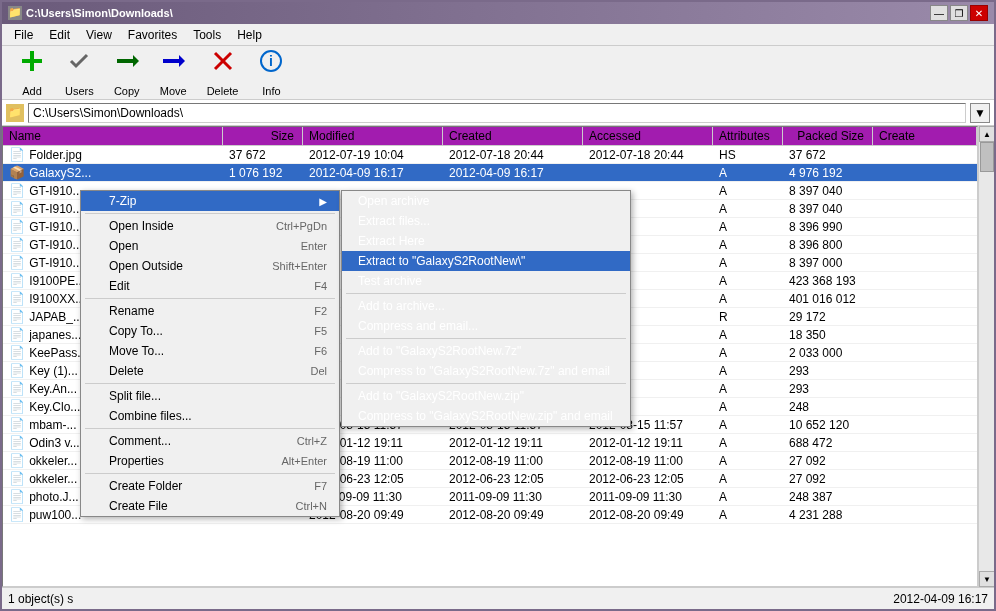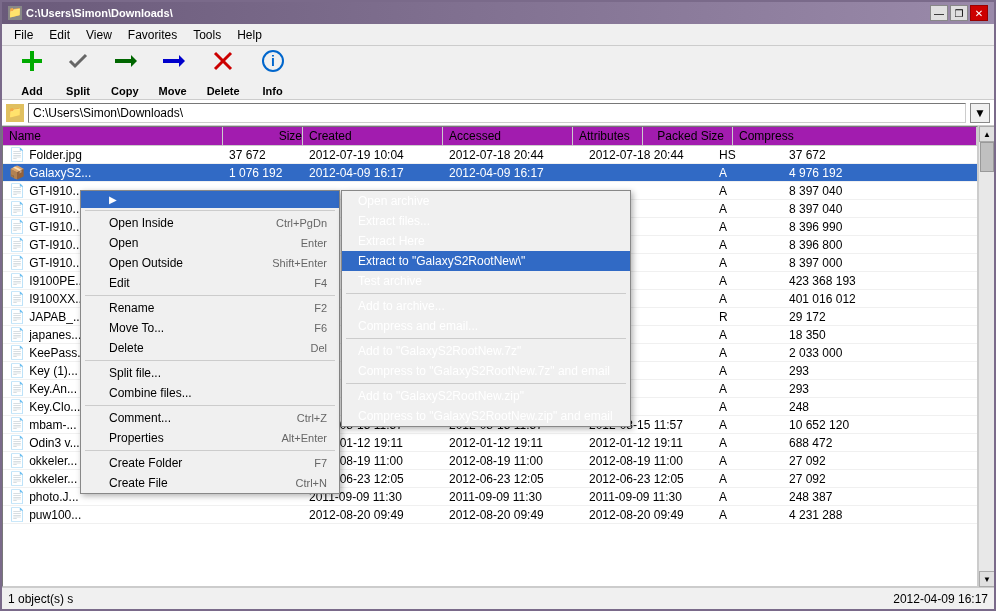--- a/index.html
+++ b/index.html
@@ -13,34 +13,34 @@
     .title-bar-buttons { display: flex; gap: 2px; }
     .title-btn { width: 18px; height: 16px; font-size: 10px; display: flex; align-items: center; justify-content: center; cursor: pointer; border: 1px solid #888; background: #e0e0e0; }
     .title-btn.close { background: #c00; color: white; border-color: #900; }
     
     .menu-bar { background: #f0f0f0; height: 22px; display: flex; align-items: center; padding: 0 4px; border-bottom: 1px solid #ccc; }
     .menu-item { padding: 2px 8px; cursor: pointer; font-size: 12px; }
     
     .toolbar { background: #f0f0f0; height: 54px; display: flex; align-items: center; padding: 4px 8px; border-bottom: 1px solid #ccc; gap: 2px; }
     .tool-btn { display: flex; flex-direction: column; align-items: center; padding: 4px 8px; cursor: pointer; border: 1px solid transparent; min-width: 44px; }
     .tool-icon { width: 24px; height: 24px; display: flex; align-items: center; justify-content: center; font-size: 18px; }
-    .tool-label { font-size: 11px; margin-top: 12px; font-weight: bold; }
+    .tool-label { font-size: 11px; margin-top: 12px; }
     
     .add-icon { color: #00aa00; font-size: 22px; }
     
     .address-bar { background: white; height: 26px; display: flex; align-items: center; padding: 0 4px; border-bottom: 1px solid #ccc; gap: 4px; }
     .address-icon { width: 18px; height: 18px; background: #e0c060; display: flex; align-items: center; justify-content: center; font-size: 11px; }
     .address-input { flex: 1; height: 20px; border: 1px inset #ccc; padding: 0 4px; font-size: 12px; }
     .address-dropdown { width: 20px; height: 20px; background: #f0f0f0; border: 1px solid #888; display: flex; align-items: center; justify-content: center; cursor: pointer; }
     
     .file-list { flex: 1; background: white; border: 1px inset #ccc; overflow-y: auto; position: relative; }
     .list-header { display: flex; background: #a21caf; border-bottom: 1px solid #ccc; position: sticky; top: 0; z-index: 10; }
     .list-header-cell { padding: 2px 6px; font-size: 12px; font-weight: normal; border-right: 1px solid #ccc; cursor: pointer; user-select: none; white-space: nowrap; }
     .col-name { flex: 0 0 220px; }
-    .col-size { flex: 0 0 80px; text-align: right; padding-right: 0; }
+    .col-size { flex: 0 0 80px; text-align: right; padding-right: 8px; }
     .col-modified { flex: 0 0 140px; }
     .col-created { flex: 0 0 140px; }
     .col-accessed { flex: 0 0 130px; }
     .col-attributes { flex: 0 0 70px; }
     .col-packed { flex: 0 0 90px; text-align: right; padding-right: 8px; }
     .col-comment { flex: 1; }
     
     .list-row { display: flex; align-items: center; border-bottom: 1px solid #f0f0f0; cursor: default; }
     .list-row.selected { background: #316AC5; color: white; }
     .list-cell { padding: 1px 6px; font-size: 12px; white-space: nowrap; overflow: hidden; }
@@ -105,21 +105,21 @@
           </svg>
       </div>
       <span class="tool-label">Add</span>
     </div>
     <div class="tool-btn">
       <div class="tool-icon">
         <svg width="24" height="24" viewBox="0 0 24 24">
             <polyline points="4,12 9,17 20,6" stroke="#666" stroke-width="3" fill="none"></polyline>
           </svg>
       </div>
-      <span class="tool-label">Split</span>
+      <span class="tool-label">Users</span>
     </div>
     <div class="tool-btn">
       <div class="tool-icon">
         <svg width="24" height="24" viewBox="0 0 24 24">
             <rect x="2" y="10" width="16" height="4" fill="#006600"></rect>
             <polygon points="18,6 18,18 24,12" fill="#006600"></polygon>
           </svg>
       </div>
       <span class="tool-label">Copy</span>
     </div>
@@ -158,25 +158,26 @@
     <div class="address-dropdown">▼</div>
   </div>
 
   <div class="content-area">
     <div class="file-list-wrapper">
       <div class="file-list">
 
         <div class="list-header">
           <div class="list-header-cell col-name">Name</div>
           <div class="list-header-cell col-size" style="text-align:right">Size</div>
+          <div class="list-header-cell col-modified">Modified</div>
           <div class="list-header-cell col-created">Created</div>
           <div class="list-header-cell col-accessed">Accessed</div>
           <div class="list-header-cell col-attributes">Attributes</div>
           <div class="list-header-cell col-packed" style="text-align:right">Packed Size</div>
-          <div class="list-header-cell col-comment">Compress</div>
+          <div class="list-header-cell col-comment">Create</div>
         </div>
 
         <div class="list-row">
           <div class="list-cell col-name row-name-cell"><span class="file-icon">📄</span>Folder.jpg</div>
           <div class="list-cell col-size right">37 672</div>
           <div class="list-cell col-modified">2012-07-19 10:04</div>
           <div class="list-cell col-created">2012-07-18 20:44</div>
           <div class="list-cell col-accessed">2012-07-18 20:44</div>
           <div class="list-cell col-attributes">HS</div>
           <div class="list-cell col-packed right">37 672</div>
@@ -399,20 +400,21 @@
   <div class="status-bar">
     <span>1 object(s) s</span>
     <span style="margin-left: auto;">2012-04-09 16:17</span>
   </div>
 
   <div class="context-overlay">
 
     <div class="context-menu">
 
       <div class="ctx-item highlighted" style="position:relative;">
+        <span class="ctx-item-label">7-Zip</span>
         <span class="ctx-arrow">▶</span>
 
         <div class="submenu" style="top:-1px;">
           <div class="sub-item">
             <span>Open archive</span>
           </div>
           <div class="sub-item">
             <span>Extract files...</span>
           </div>
           <div class="sub-item">
@@ -467,20 +469,24 @@
         <span class="shortcut">F4</span>
       </div>
 
       <div style="height:1px; background:#ccc; margin:2px 4px;"></div>
 
       <div class="ctx-item">
         <span class="ctx-item-label">Rename</span>
         <span class="shortcut">F2</span>
       </div>
       <div class="ctx-item">
+        <span class="ctx-item-label">Copy To...</span>
+        <span class="shortcut">F5</span>
+      </div>
+      <div class="ctx-item">
         <span class="ctx-item-label">Move To...</span>
         <span class="shortcut">F6</span>
       </div>
       <div class="ctx-item">
         <span class="ctx-item-label">Delete</span>
         <span class="shortcut">Del</span>
       </div>
 
       <div style="height:1px; background:#ccc; margin:2px 4px;"></div>
 

